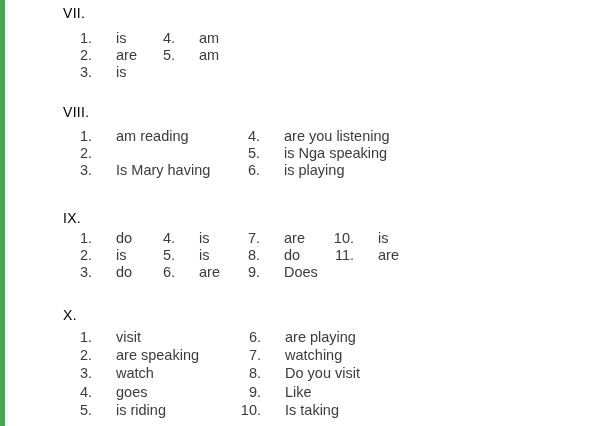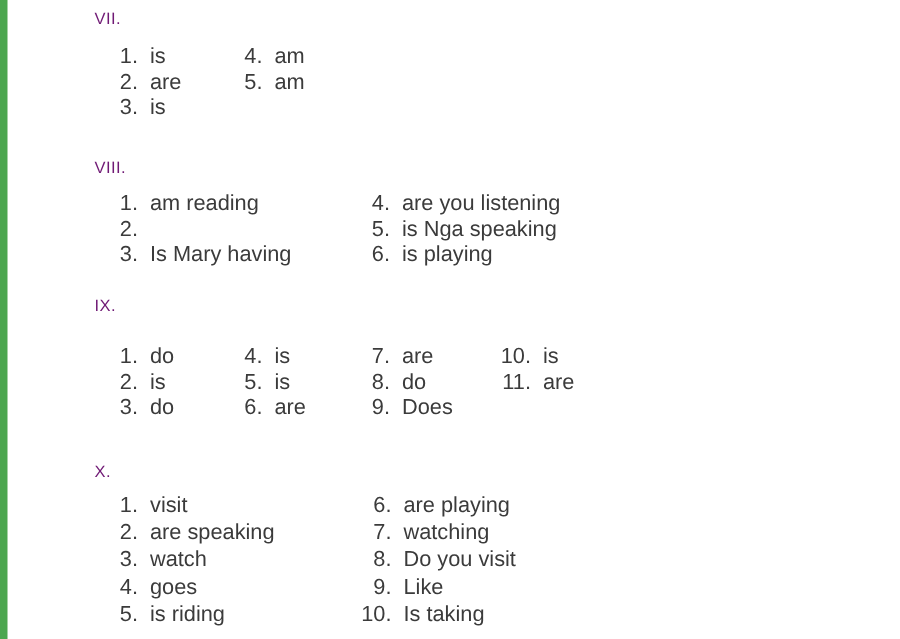--- a/index.html
+++ b/index.html
@@ -13,23 +13,23 @@
   }
   .accent-bar {
     position: absolute;
     left: 0; top: 0;
     width: 5px; height: 426px;
     background: #4ca64f;
   }
   .section-heading {
     position: absolute;
     left: 63px;
-    font-size: 11px;
+    font-size: 14px;
     line-height: 17px;
-    color: #701a75;
+    color: #000000;
     letter-spacing: 0.3px;
     white-space: nowrap;
   }
   .col {
     position: absolute;
     white-space: nowrap;
   }
   .item {
     display: flex;
     line-height: 17px;
@@ -37,36 +37,36 @@
     color: #3b3b3b;
   }
   .col.lh18 .item { line-height: 18.2px; }
   .item .num {
     display: inline-block;
     width: 22px;
     text-align: right;
     flex: 0 0 22px;
   }
   .item .txt {
-    margin-left: 8px;
+    margin-left: 24px;
   }
   
   #s7-c1  { left: 70px;  top: 30px; }
   #s7-c2  { left: 153px; top: 30px; }
   #s8-c1  { left: 70px;  top: 128px; }
   #s8-c2  { left: 238px; top: 128px; }
   #s9-c1  { left: 70px;  top: 230px; }
   #s9-c2  { left: 153px; top: 230px; }
   #s9-c3  { left: 238px; top: 230px; }
   #s9-c4  { left: 332px; top: 230px; }
   #s10-c1 { left: 70px;  top: 328px; }
   #s10-c2 { left: 239px; top: 328px; }
   #h7  { top: 5px; }
   #h8  { top: 104px; }
-  #h9  { top: 196px; }
+  #h9  { top: 210px; }
   #h10 { top: 307px; }
 </style>
 </head>
 <body style="background: rgb(255, 255, 255);">
 
 <div class="accent-bar" style="background: rgb(76, 166, 79);"></div>
 
 <div id="h7" class="section-heading">VII.</div>
 <div id="s7-c1" class="col">
     <div class="item">

